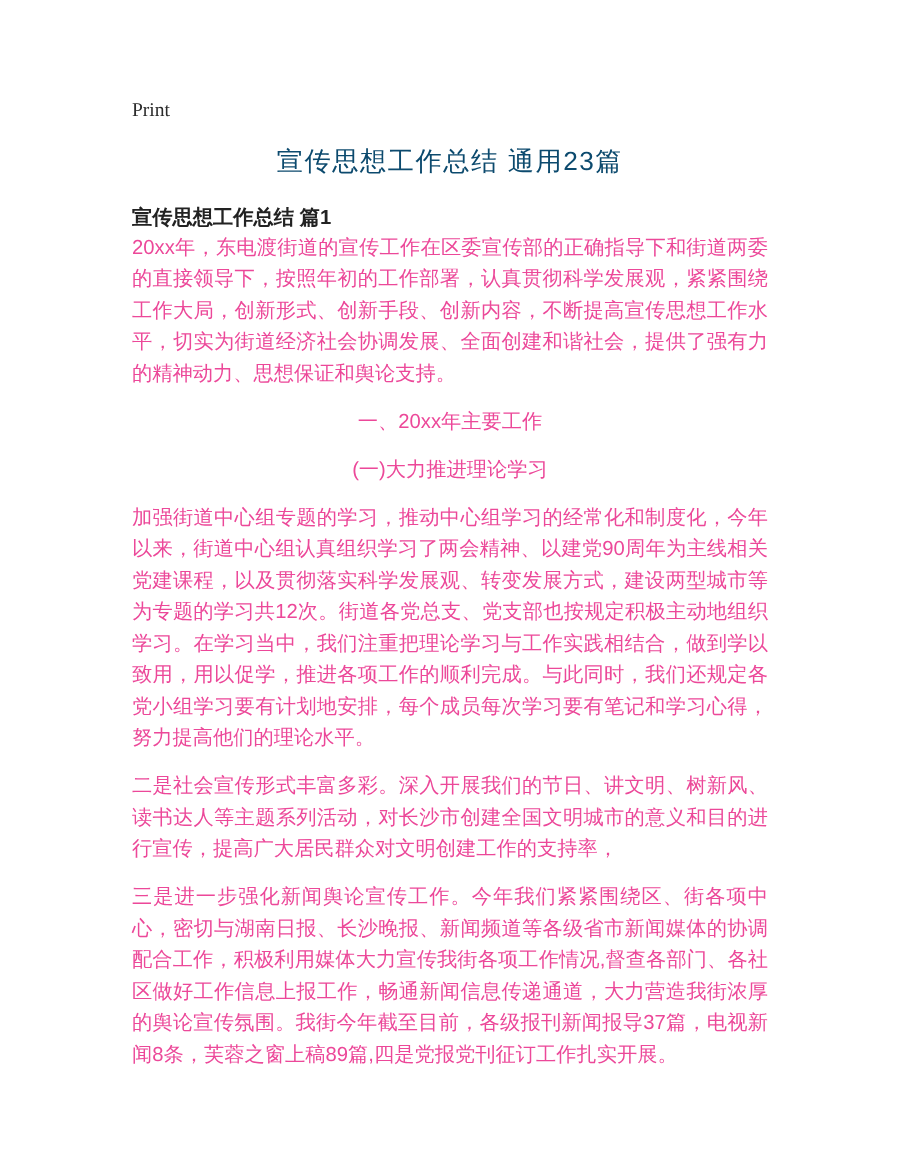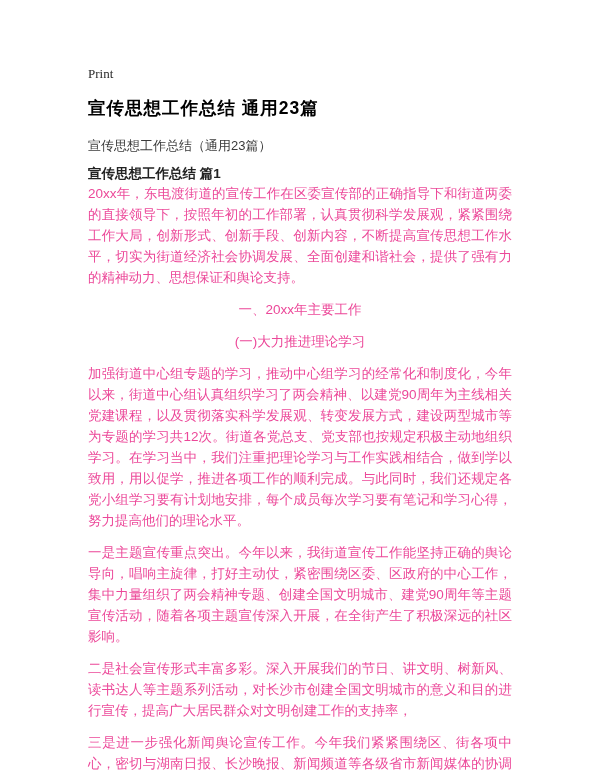--- a/index.html
+++ b/index.html
@@ -19,24 +19,24 @@
   }
   .print-label {
     font-family: "Liberation Serif", "DejaVu Serif", serif;
     font-size: 13px;
     color: #2b2b2b;
     display: inline-block;
     margin-bottom: 14px;
     cursor: pointer;
   }
   .doc-title {
-    text-align: left;
+    text-align: center;
     font-size: 17.5px;
-    font-weight: bold;
-    color: #000000;
+    font-weight: normal;
+    color: #0c4a6e;
     letter-spacing: 1px;
     margin-bottom: 17px;
     line-height: 24px;
   }
   .doc-subtitle {
     font-size: 13px;
     color: #3a3a3a;
     margin-bottom: 10px;
     line-height: 18px;
   }
@@ -60,32 +60,30 @@
 </style>
 </head>
 <body>
 
 <div class="page">
 
   <span class="print-label">Print</span>
 
   <h1 class="doc-title">宣传思想工作总结 通用23篇</h1>
 
-  <div class="doc-subtitle">宣传思想工作总结（通用23篇）</div>
 
   <div class="doc-section-title">宣传思想工作总结 篇1</div>
 
   <div class="block">20xx年，东电渡街道的宣传工作在区委宣传部的正确指导下和街道两委的直接领导下，按照年初的工作部署，认真贯彻科学发展观，紧紧围绕工作大局，创新形式、创新手段、创新内容，不断提高宣传思想工作水平，切实为街道经济社会协调发展、全面创建和谐社会，提供了强有力的精神动力、思想保证和舆论支持。</div>
 
   <div class="block heading">一、20xx年主要工作</div>
 
   <div class="block heading">(一)大力推进理论学习</div>
 
   <div class="block">加强街道中心组专题的学习，推动中心组学习的经常化和制度化，今年以来，街道中心组认真组织学习了两会精神、以建党90周年为主线相关党建课程，以及贯彻落实科学发展观、转变发展方式，建设两型城市等为专题的学习共12次。街道各党总支、党支部也按规定积极主动地组织学习。在学习当中，我们注重把理论学习与工作实践相结合，做到学以致用，用以促学，推进各项工作的顺利完成。与此同时，我们还规定各党小组学习要有计划地安排，每个成员每次学习要有笔记和学习心得，努力提高他们的理论水平。</div>
 
 
-  <div class="block">一是主题宣传重点突出。今年以来，我街道宣传工作能坚持正确的舆论导向，唱响主旋律，打好主动仗，紧密围绕区委、区政府的中心工作，集中力量组织了两会精神专题、创建全国文明城市、建党90周年等主题宣传活动，随着各项主题宣传深入开展，在全街产生了积极深远的社区影响。</div>
 
   <div class="block">二是社会宣传形式丰富多彩。深入开展我们的节日、讲文明、树新风、读书达人等主题系列活动，对长沙市创建全国文明城市的意义和目的进行宣传，提高广大居民群众对文明创建工作的支持率，</div>
 
   <div class="block">三是进一步强化新闻舆论宣传工作。今年我们紧紧围绕区、街各项中心，密切与湖南日报、长沙晚报、新闻频道等各级省市新闻媒体的协调配合工作，积极利用媒体大力宣传我街各项工作情况,督查各部门、各社区做好工作信息上报工作，畅通新闻信息传递通道，大力营造我街浓厚的舆论宣传氛围。我街今年截至目前，各级报刊新闻报导37篇，电视新闻8条，芙蓉之窗上稿89篇,四是党报党刊征订工作扎实开展。</div>
 
 </div>
 
 </body></html>

